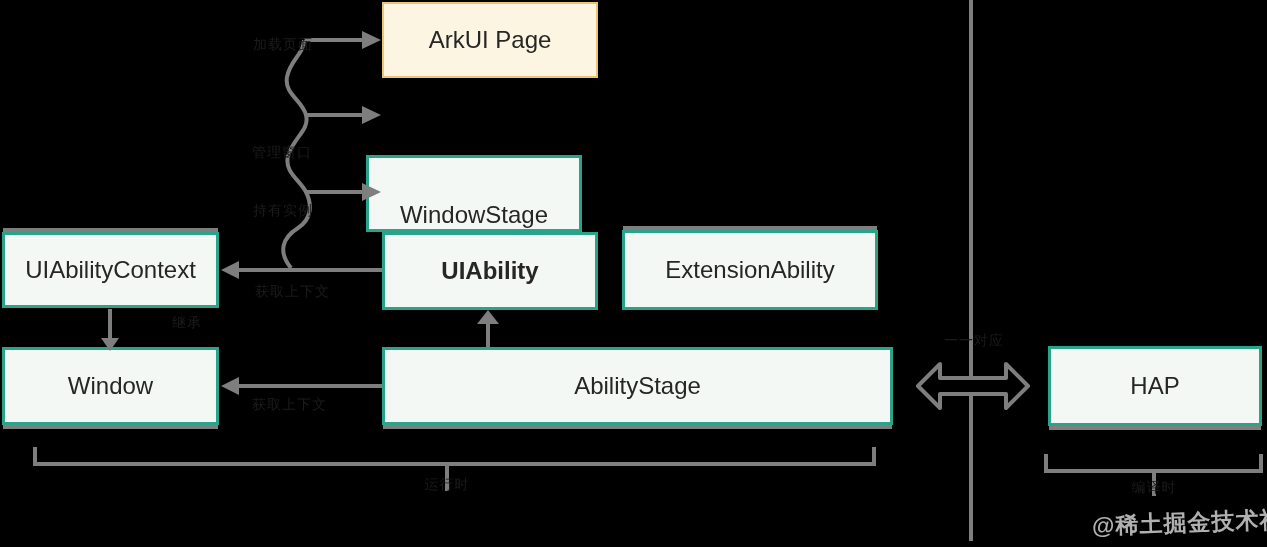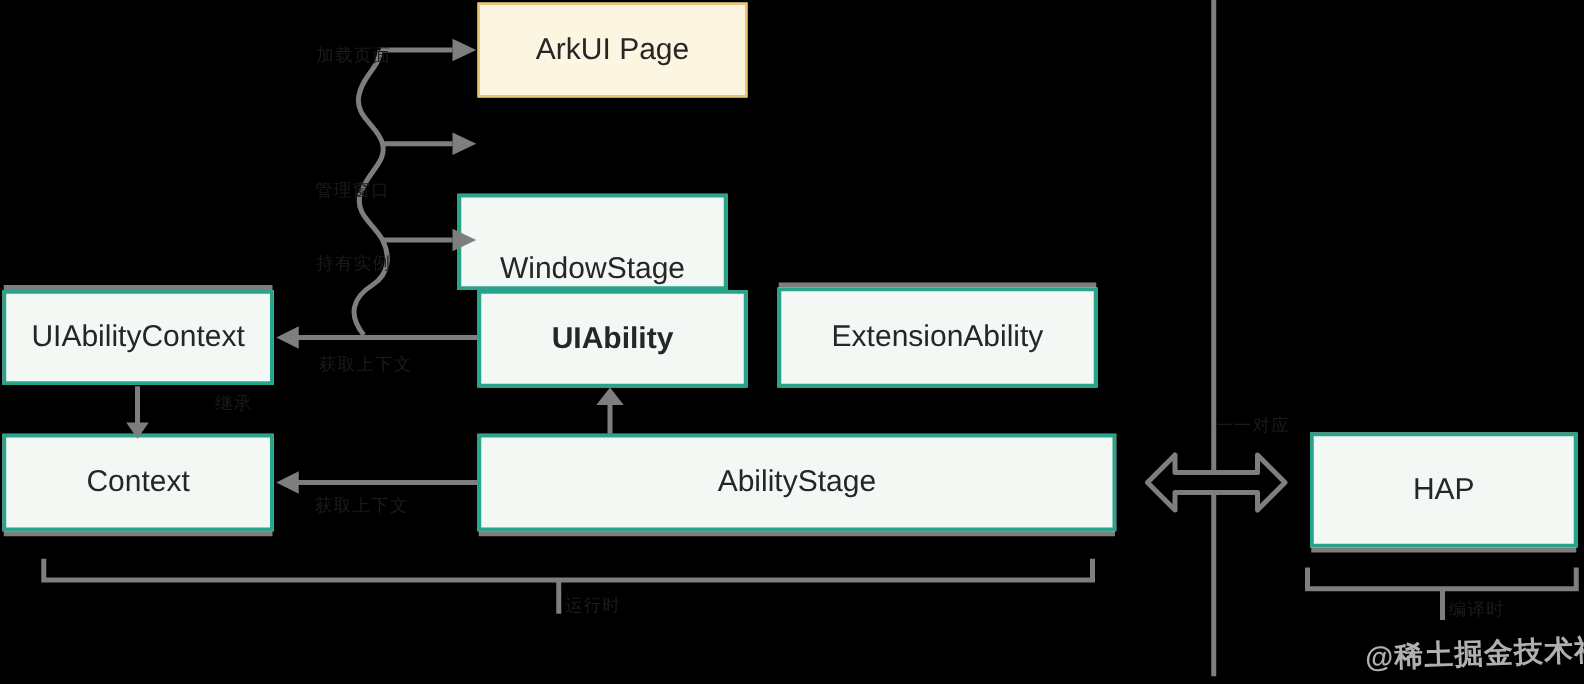--- a/index.html
+++ b/index.html
@@ -6,21 +6,21 @@
   body{width:1267px;height:547px;overflow:hidden;font-family:"Liberation Sans",sans-serif;}
   .stage{position:relative;width:1267px;height:547px;background:var(--background,#000000);}
   .box{position:absolute;box-sizing:border-box;display:flex;align-items:center;justify-content:center;
        font-size:24px;color:var(--box_text,#262626);z-index:2;white-space:nowrap;}
   .green{border:3px solid var(--teal,#2AA38B);background:var(--teal_fill,#F3F8F4);}
   .yellow{border:2px solid var(--gold,#E7C770);background:var(--gold_fill,#FBF5E1);}
   .shadow-top{box-shadow:0 -5px 0 -1px var(--line_gray,#7E7E7E);}
   .shadow-bottom{box-shadow:0 5px 0 -1px var(--line_gray,#7E7E7E);}
   .lbl{position:absolute;font-size:14px;letter-spacing:1px;color:var(--edge_label,#1B1B1B);
        z-index:6;white-space:nowrap;}
-  .lbl.center{text-align:right;}
+  .lbl.center{text-align:center;}
   .caption{position:absolute;left:608px;top:0px;font-size:17px;color:var(--edge_label,#1B1B1B);z-index:6;}
   .overlay{position:absolute;left:0;top:0;z-index:4;pointer-events:none;}
   .watermark{position:absolute;left:1092px;top:507px;font-size:23px;font-weight:600;letter-spacing:1px;
        color:var(--watermark_gray,#B0B0B0);transform:rotate(-2deg);z-index:7;white-space:nowrap;}
 </style>
 </head>
 <body>
 
 <div class="stage">
 
@@ -36,27 +36,27 @@
   </div>
 
   <div class="box green shadow-top" style="left:622px;top:230px;width:256px;height:80px;">
     <span>ExtensionAbility</span>
   </div>
 
   <div class="box green shadow-top" style="left:2px;top:232px;width:217px;height:76px;">
     <span>UIAbilityContext</span>
   </div>
   <div class="box green shadow-bottom" style="left:2px;top:347px;width:217px;height:78px;">
-    <span>Context</span>
+    <span>Window</span>
   </div>
 
   <div class="box green shadow-bottom" style="left:382px;top:347px;width:511px;height:78px;">
     <span>AbilityStage</span>
   </div>
-  <div class="box green shadow-bottom" style="left:1048px;top:346px;width:214px;height:92px;">
+  <div class="box green shadow-bottom" style="left:1048px;top:346px;width:214px;height:80px;">
     <span>HAP</span>
   </div>
 
   <svg class="overlay" width="1267" height="547" viewBox="0 0 1267 547">
     <g stroke="#7E7E7E" stroke-width="4" fill="none" stroke-linecap="butt">
 
       <path d="M971,0 L971,541"></path>
 
       <path d="M291,268 C278,252 282,238 298,228 C312,219 312,204 306,192
                C300,180 284,172 288,156 C293,138 310,130 306,115

